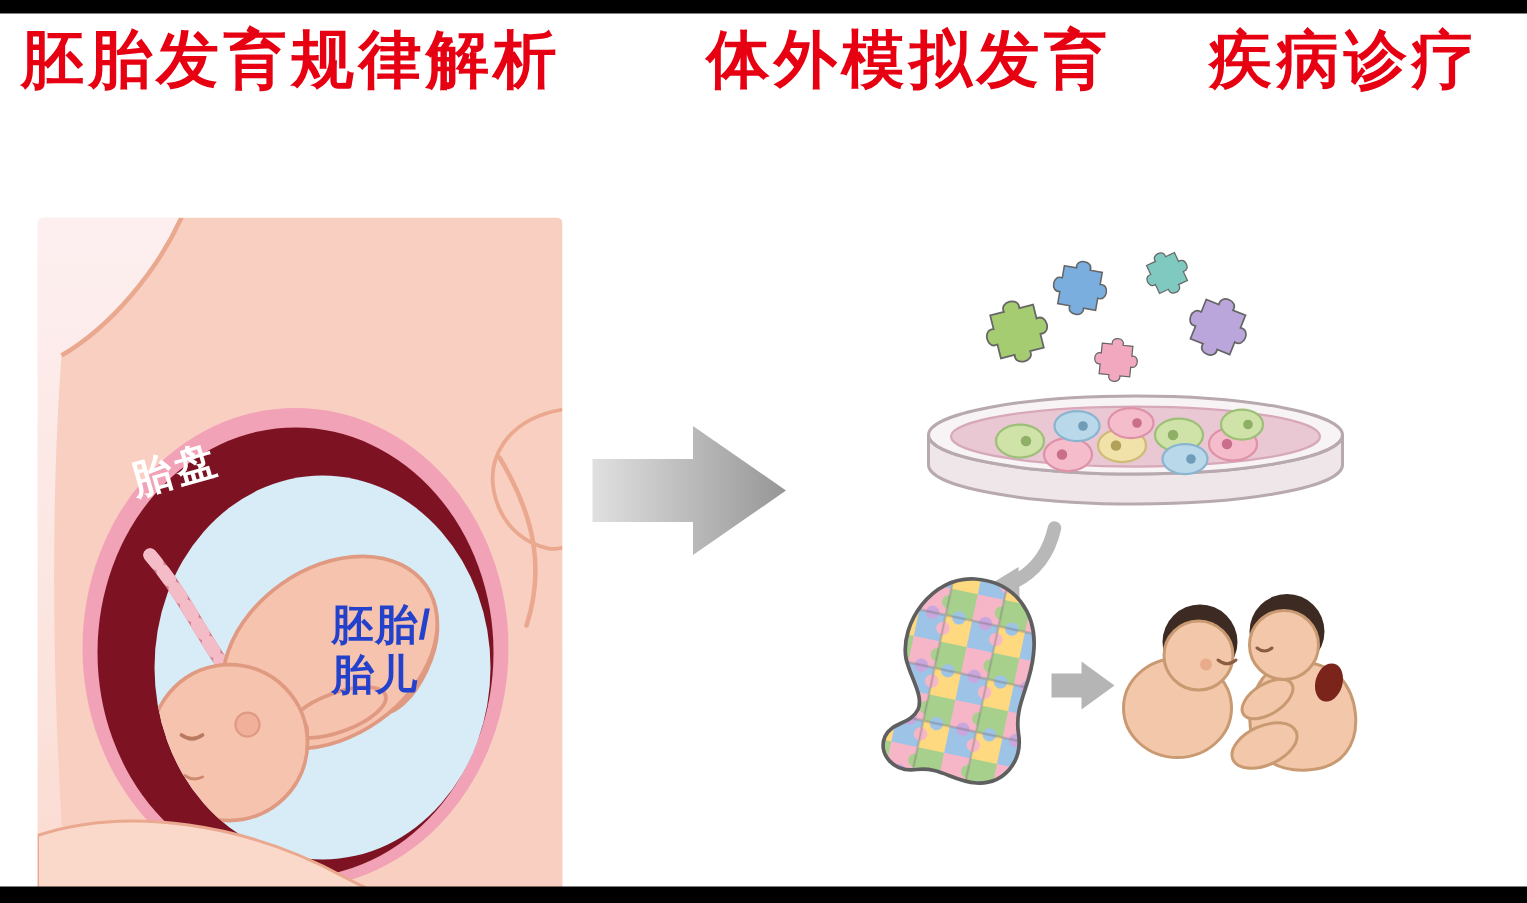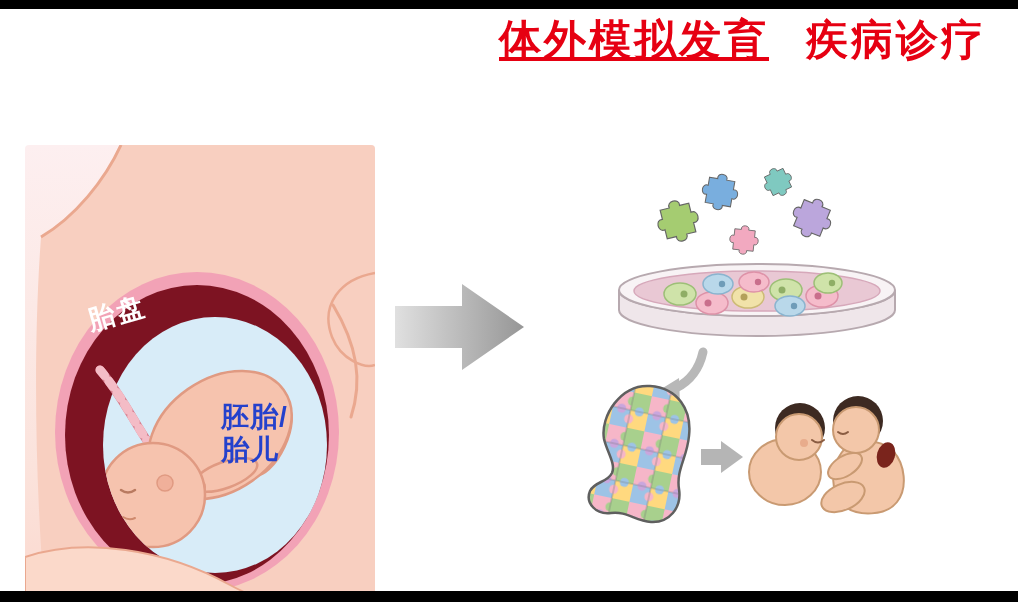--- a/index.html
+++ b/index.html
@@ -4,40 +4,41 @@
 <style>
   html,body{margin:0;padding:0;background:#fff;}
   .canvas{position:relative;width:1018px;height:602px;background:#ffffff;overflow:hidden;
           font-family:"Liberation Sans",sans-serif;}
   .edge{position:absolute;left:0;width:100%;background:#000;z-index:9;}
   .edge.top{top:0;height:9px;}
   .edge.bottom{bottom:0;height:11px;}
   .title{position:absolute;margin:0;color:#e60012;font-size:42px;font-weight:800;
          letter-spacing:3px;white-space:nowrap;z-index:3;}
   .t1{left:14px;top:12px;}
-  .t2{left:499px;top:12px;text-decoration:underline;}
+  .t2{left:471px;top:12px;}
   .t3{left:806px;top:12px;}
   .panel{position:absolute;left:25px;top:145px;width:350px;height:457px;border-radius:4px;
          background:linear-gradient(180deg,#fdeff0 0%,#fbe3dc 70%,#fbd9cf 100%);
          overflow:hidden;z-index:1;}
   .panel > svg{position:absolute;left:0;top:0;}
   .lbl-placenta{position:absolute;left:62px;top:150px;color:#ffffff;font-weight:800;
                 font-size:27px;letter-spacing:3px;transform:rotate(-16deg);z-index:2;}
   .lbl-fetus{position:absolute;left:196px;top:255px;color:#2441cc;font-weight:800;
              font-size:28px;line-height:33px;letter-spacing:1px;z-index:2;}
   .scene{position:absolute;left:0;top:0;z-index:2;pointer-events:none;}
 </style>
 </head>
 <body>
 
 <div class="canvas">
 
   <div class="edge top"></div>
   <div class="edge bottom"></div>
 
+  <h1 class="title t1">胚胎发育规律解析</h1>
   <h1 class="title t2">体外模拟发育</h1>
   <h1 class="title t3">疾病诊疗</h1>
 
   <div class="panel">
     <svg width="350" height="457" viewBox="0 0 350 457">
       <defs>
         <clipPath id="sacClip">
             <ellipse cx="190" cy="300" rx="112" ry="128"></ellipse>
           </clipPath>
       </defs>

